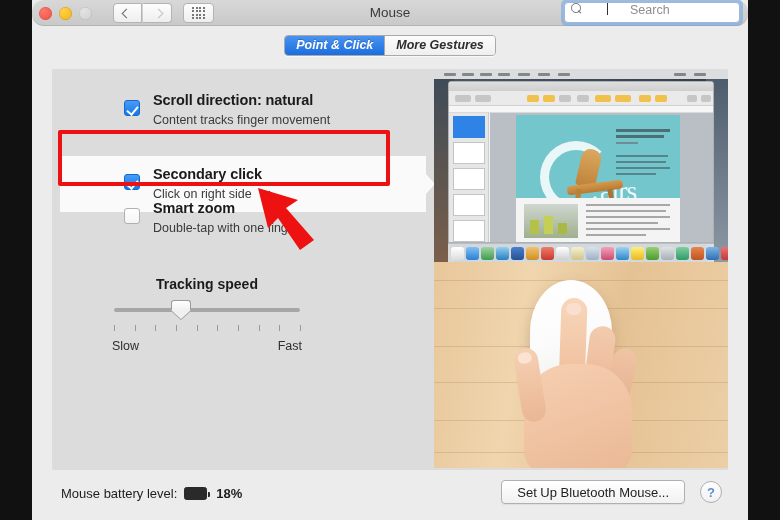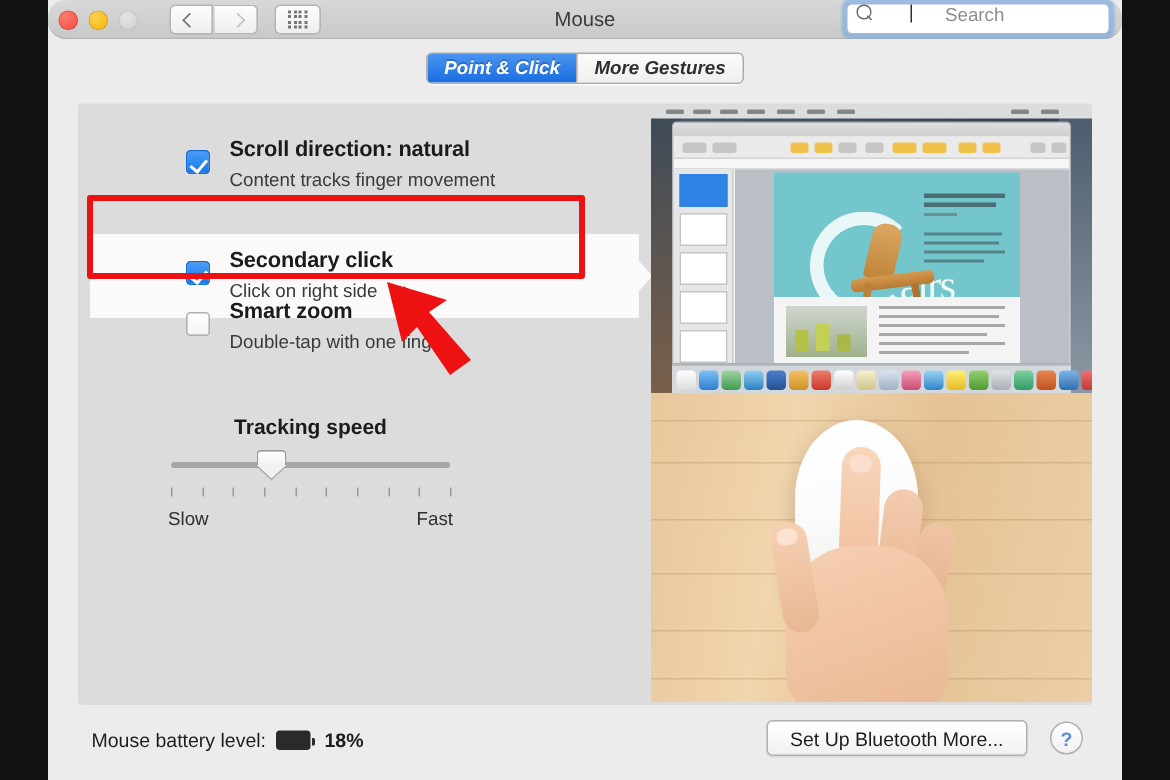--- a/index.html
+++ b/index.html
@@ -763,21 +763,21 @@
         </div>
       </div>
     </div>
 
     <div id="bottombar">
       <div id="battery-line">
         <span id="battery-label">Mouse battery level:</span>
         <span id="battery-icon"></span>
         <span id="battery-pct">18%</span>
       </div>
-      <div id="setup-btn">Set Up Bluetooth More...</div>
+      <div id="setup-btn">Set Up Bluetooth Mouse...</div>
       <div id="help-btn">?</div>
     </div>
 
     <div id="annot-box"></div>
     <svg id="annot-arrow" viewBox="0 0 74 66">
       <path d="M4 4 L44 16 L32 24 L60 56 L46 66 L24 34 L14 44 Z" fill="#ee1111"></path>
     </svg>
   </div>
 </div>
 

